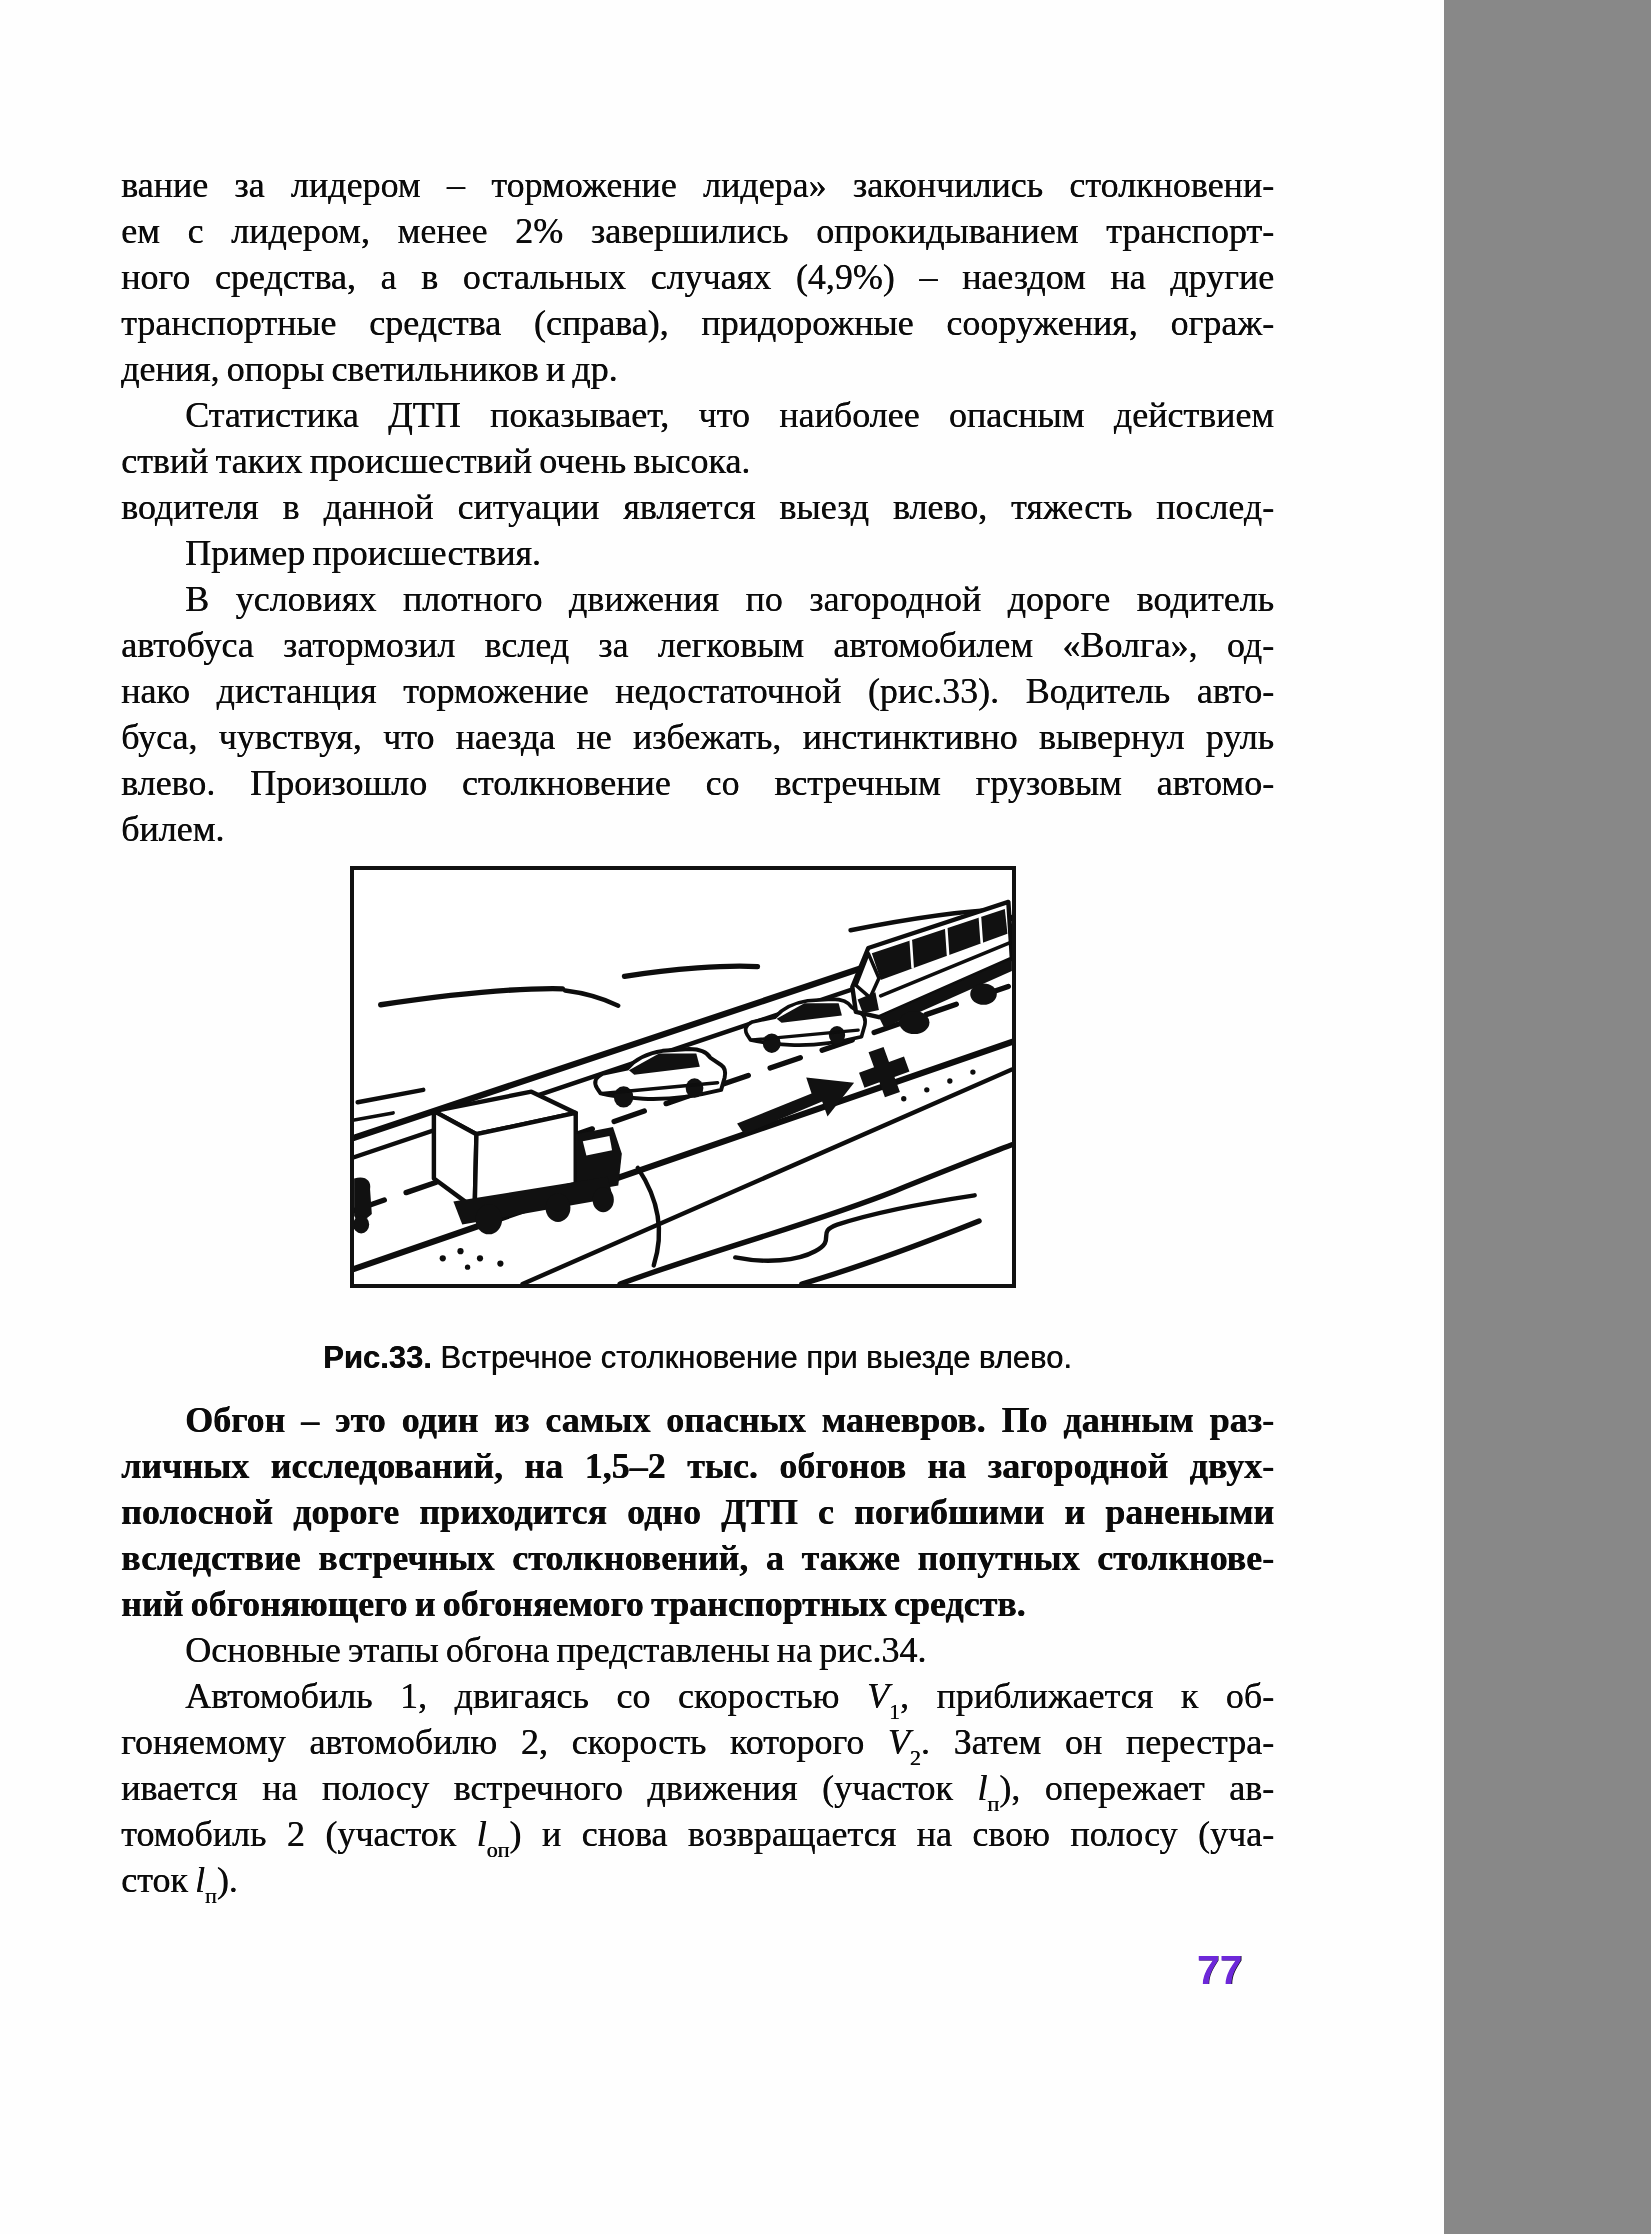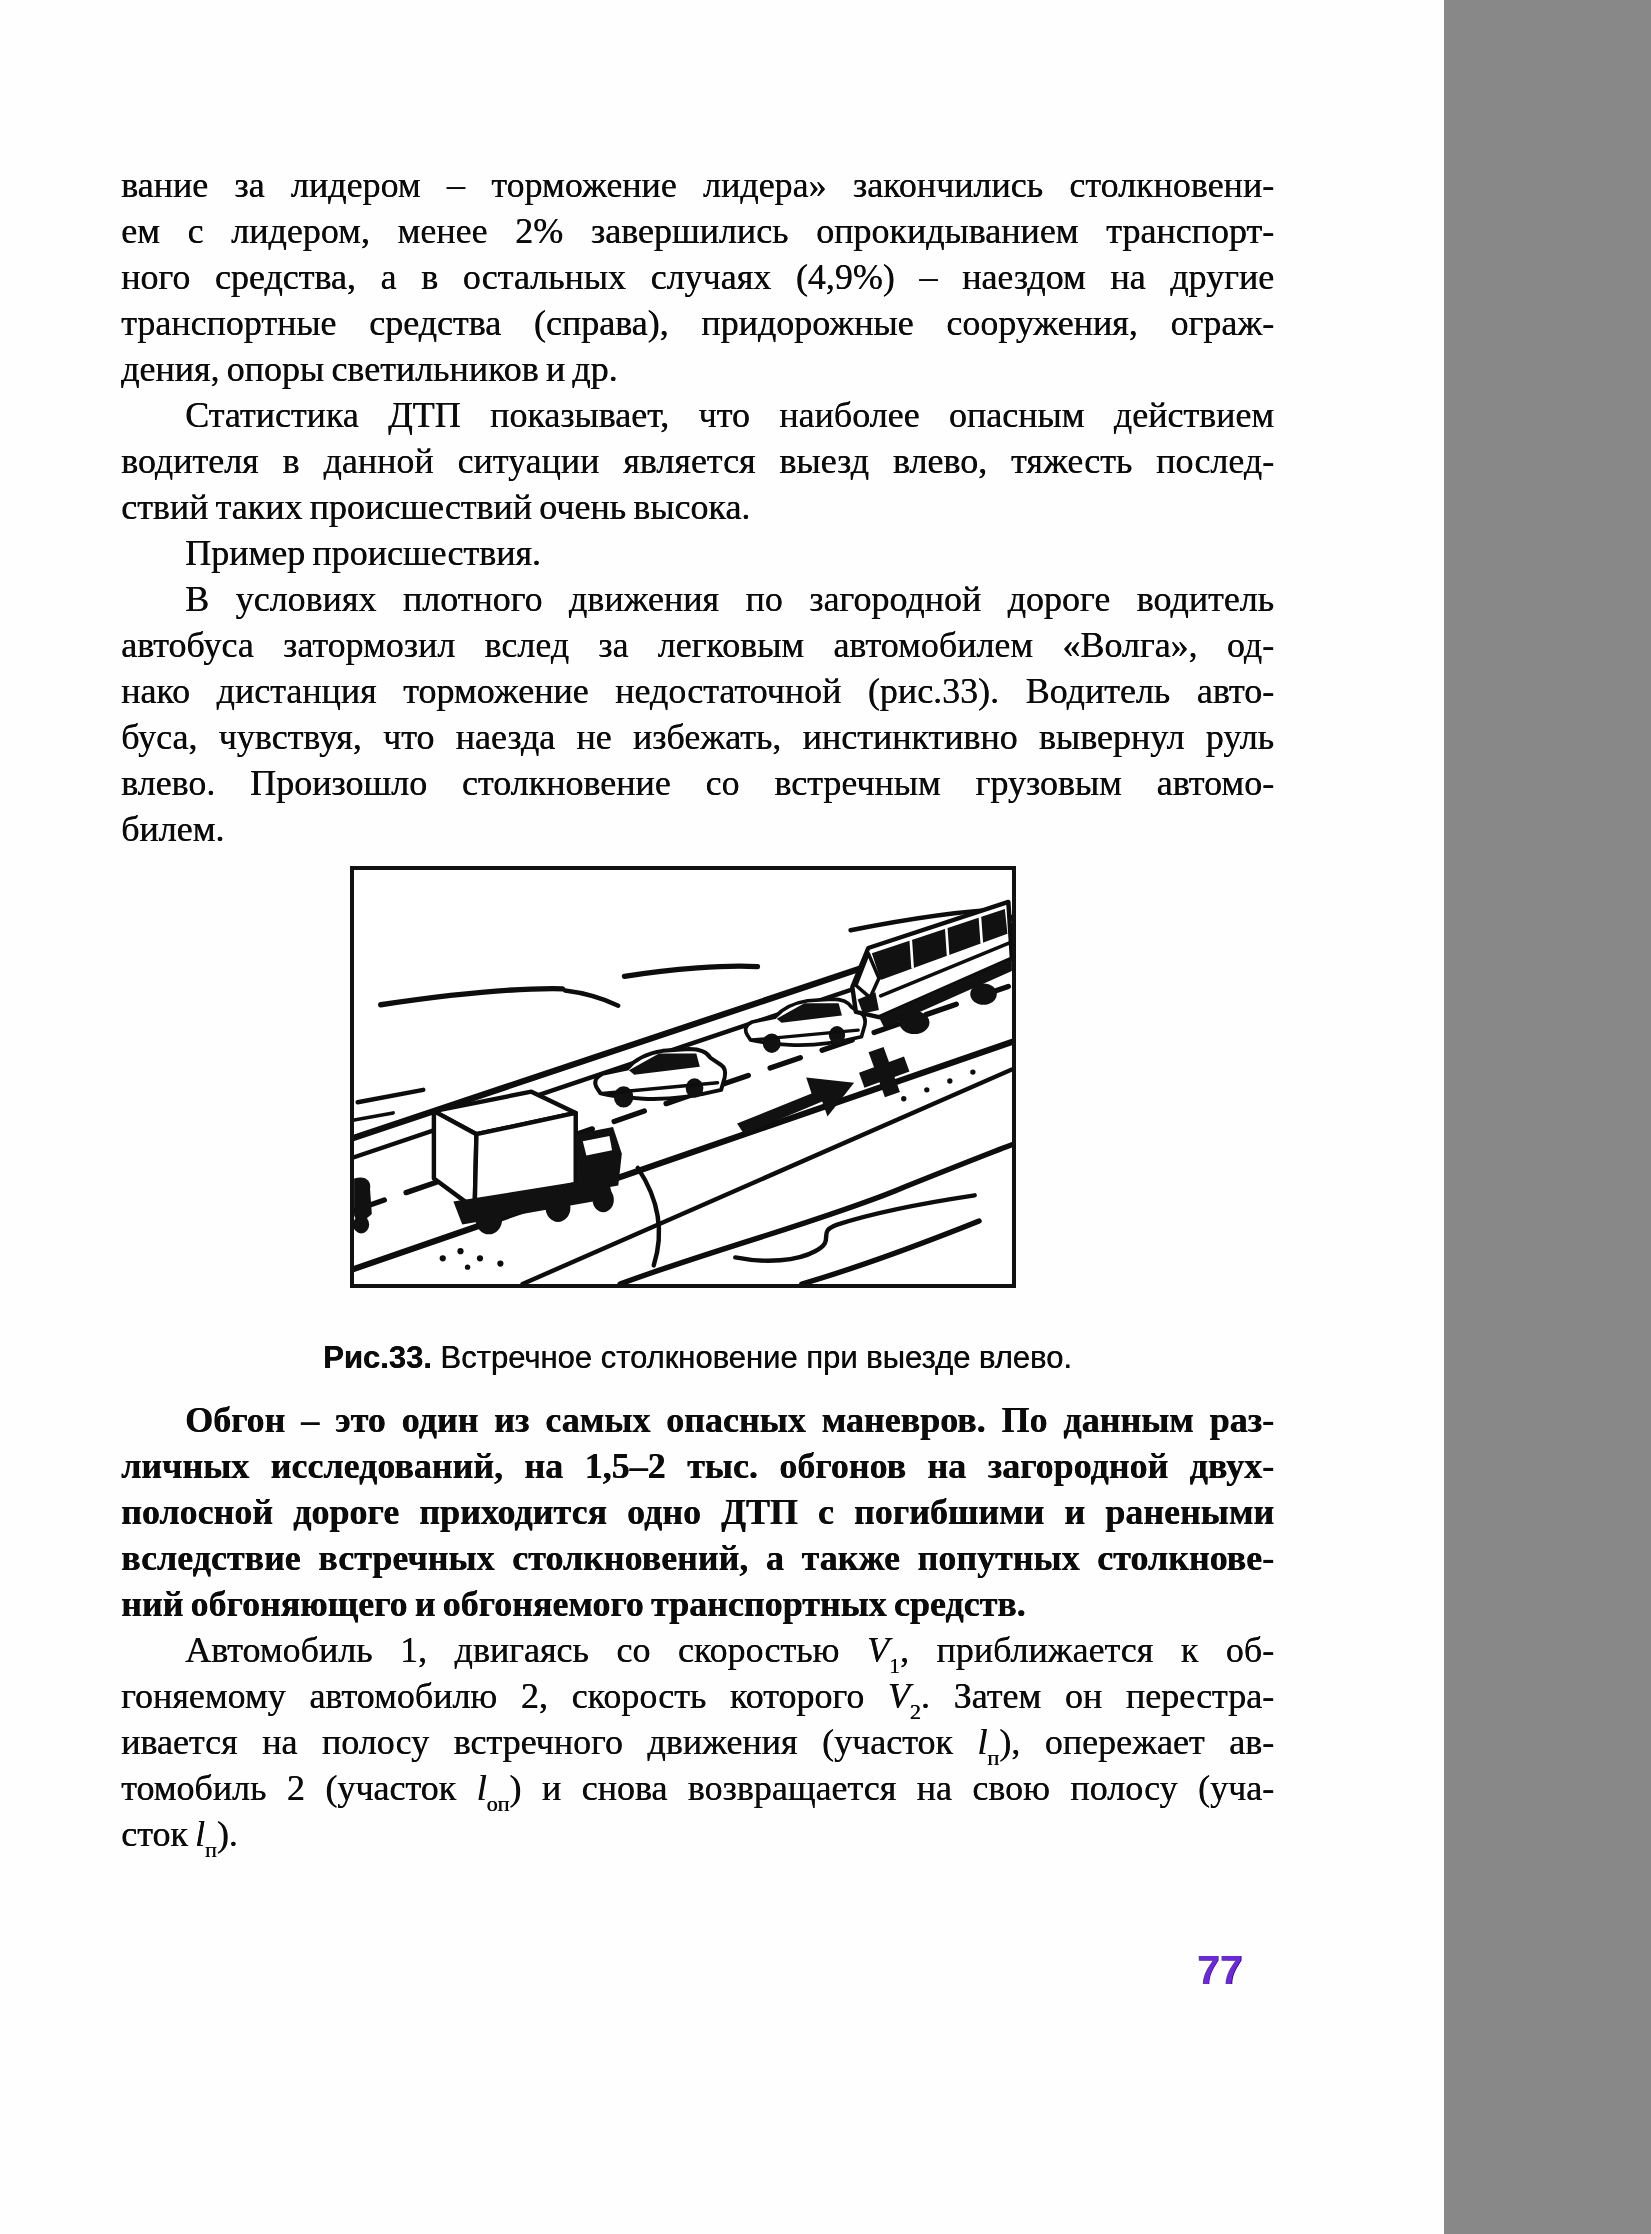--- a/index.html
+++ b/index.html
@@ -70,22 +70,22 @@
     <div>
       <div class="line just">вание за лидером – торможение лидера» закончились столкновени-</div>
       <div class="line just">ем с лидером, менее 2% завершились опрокидыванием транспорт-</div>
       <div class="line just">ного средства, а в остальных случаях (4,9%) – наездом на другие</div>
       <div class="line just">транспортные средства (справа), придорожные сооружения, ограж-</div>
       <div class="line">дения, опоры светильников и др.</div>
     </div>
 
     <div>
       <div class="line just ind">Статистика ДТП показывает, что наиболее опасным действием</div>
+      <div class="line">ствий таких происшествий очень высока.</div>
       <div class="line just">водителя в данной ситуации является выезд влево, тяжесть послед-</div>
-      <div class="line">ствий таких происшествий очень высока.</div>
     </div>
 
     <div>
       <div class="line ind">Пример происшествия.</div>
     </div>
 
     <div>
       <div class="line just ind">В условиях плотного движения по загородной дороге водитель</div>
       <div class="line just">автобуса затормозил вслед за легковым автомобилем «Волга», од-</div>
       <div class="line just">нако дистанция торможение недостаточной (рис.33). Водитель авто-</div>
@@ -189,20 +189,23 @@
     </div>
 
     <div class="after-caption">
       <div class="line just ind">Обгон – это один из самых опасных маневров. По данным раз-</div>
       <div class="line just">личных исследований, на 1,5–2 тыс. обгонов на загородной двух-</div>
       <div class="line just">полосной дороге приходится одно ДТП с погибшими и ранеными</div>
       <div class="line just">вследствие встречных столкновений, а также попутных столкнове-</div>
       <div class="line">ний обгоняющего и обгоняемого транспортных средств.</div>
     </div>
 
+    <div>
+      <div class="line ind">Основные этапы обгона представлены на рис.34.</div>
+    </div>
 
     <div>
       <div class="line just ind"><span>Автомобиль 1, двигаясь со скоростью </span><span class="var">V</span><sub>1</sub><span>, приближается к об-</span></div>
       <div class="line just"><span>гоняемому автомобилю 2, скорость которого </span><span class="var">V</span><sub>2</sub><span>. Затем он перестра-</span></div>
       <div class="line just"><span>ивается на полосу встречного движения (участок </span><span class="var">l</span><sub>п</sub><span>), опережает ав-</span></div>
       <div class="line just"><span>томобиль 2 (участок </span><span class="var">l</span><sub>оп</sub><span>) и снова возвращается на свою полосу (уча-</span></div>
       <div class="line"><span>сток </span><span class="var">l</span><sub>п</sub><span>).</span></div>
     </div>
 
   </div>

